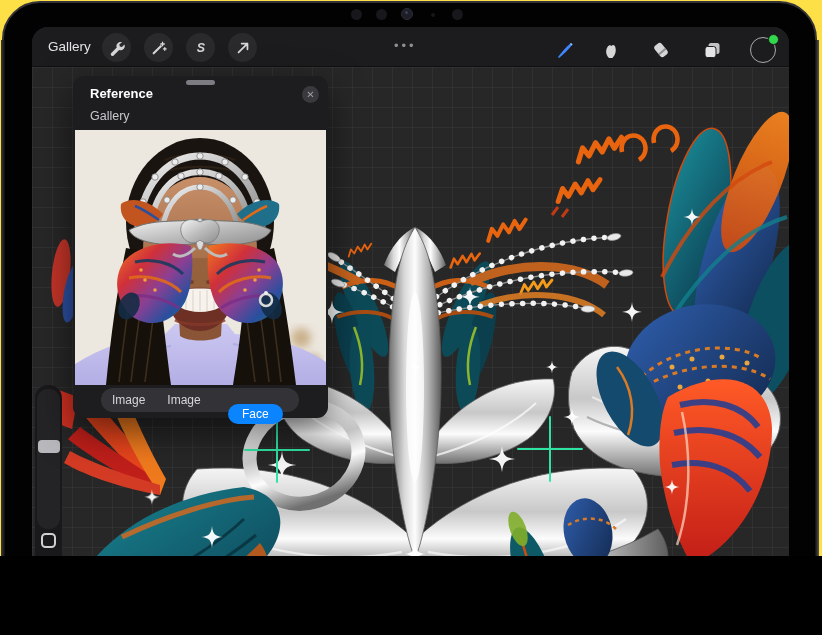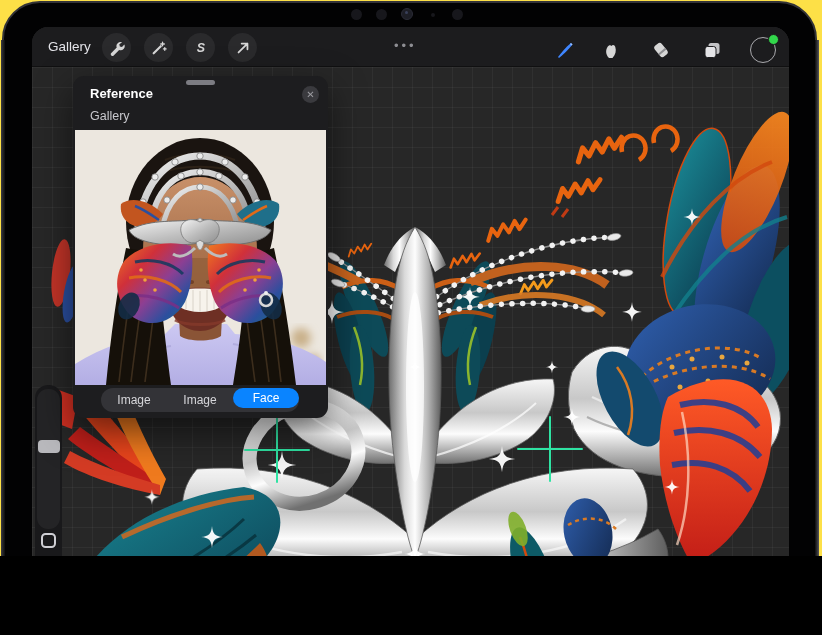--- a/index.html
+++ b/index.html
@@ -57,21 +57,21 @@
          border-radius:11px;box-shadow:0 14px 36px rgba(0,0,0,.55);z-index:50;}
   .drag-handle{position:absolute;left:113px;top:4px;width:29px;height:4.5px;border-radius:3px;background:#7c7c82;cursor:grab;}
   .p-title{position:absolute;left:17px;top:10px;font-size:13px;font-weight:700;color:#fff;}
   .p-sub{position:absolute;left:17px;top:33px;font-size:12.5px;color:#c8c8cd;}
   .p-close{position:absolute;right:9px;top:10px;width:17px;height:17px;border-radius:50%;background:#3a3a3e;
            color:#9c9ca1;font-size:10px;line-height:17px;text-align:center;cursor:pointer;}
   .p-photo{position:absolute;left:2px;top:54px;width:251px;height:255px;overflow:hidden;background:#ece7df;}
   .p-footer{position:absolute;left:0;bottom:0;width:100%;height:33px;}
   .seg{position:absolute;left:28px;top:3px;width:198px;height:24px;background:#333337;border-radius:12px;display:flex;}
   .tab{flex:1;height:24px;line-height:24px;text-align:center;font-size:12px;color:#d6d6da;border-radius:12px;cursor:pointer;}
-  .tab.selected{background:#0a84ff;color:#fff;margin:0;height:20px;line-height:20px;border-radius:10px;}
+  .tab.selected{background:#0a84ff;color:#fff;margin:16px;height:20px;line-height:20px;border-radius:10px;}
 </style>
 </head>
 <body>
 
 <div class="stage">
   <div class="frame"></div>
   <div class="edge-left"></div>
   <div class="edge-right"></div>
   <div class="cam-dot" style="left:351px;top:9px;width:11px;height:11px;"></div>
   <div class="cam-dot" style="left:376px;top:9px;width:11px;height:11px;"></div>

